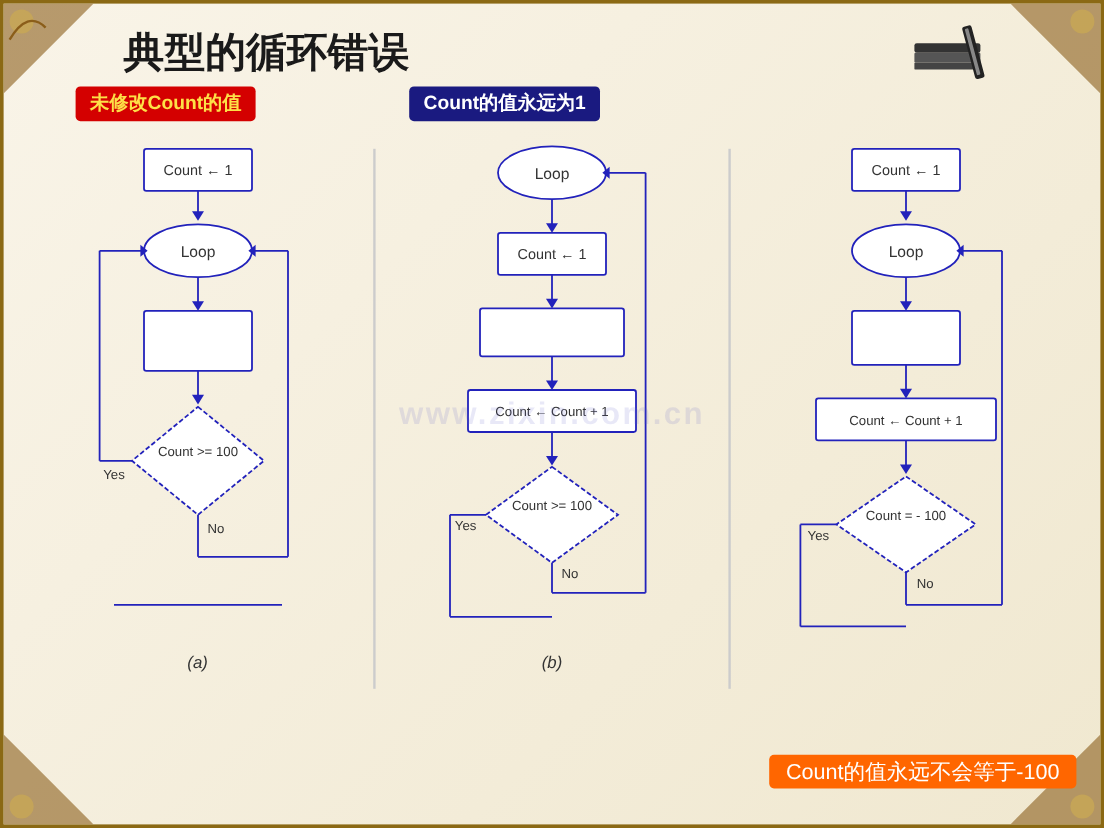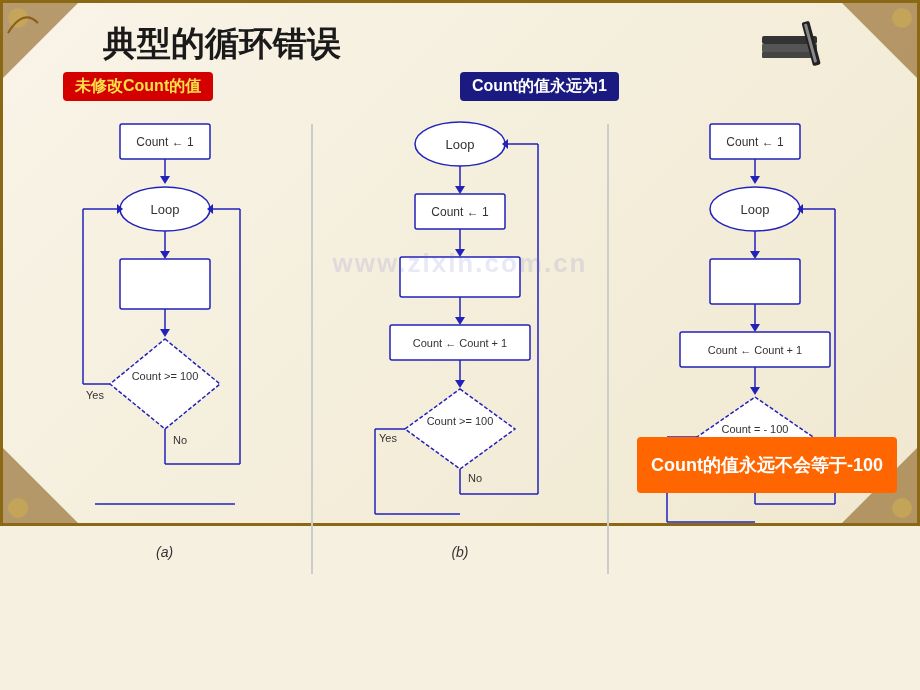--- a/index.html
+++ b/index.html
@@ -7,21 +7,21 @@
       width: 920px;
       height: 690px;
       background: #f5f0e0;
       font-family: 'Arial', sans-serif;
       overflow: hidden;
       position: relative;
     }
 
     .slide {
       width: 920px;
-      height: 526px;
+      height: 690px;
       background: linear-gradient(135deg, #f9f4e8 0%, #f0e8d0 100%);
       border: 3px solid #8B6914;
       position: relative;
       padding: 10px;
     }
 
     .title {
       font-size: 34px;
       font-weight: bold;
       color: #1a1a1a;
@@ -41,22 +41,22 @@
     .label-red { background: #d40000; color: #fde047; }
     .label-darkblue { background: #1a1a80; color: white; }
 
     .bottom-right-label {
       position: absolute;
       bottom: 30px;
       right: 20px;
       background: #ff6600;
       color: white;
       font-size: 18px;
-      font-weight: bold;
-      padding: 16px 14px;
+      font-weight: normal;
+      padding: 2px 14px;
       border-radius: 4px;
       font-family: 'Microsoft YaHei', sans-serif;
     }
 
     .watermark {
       position: absolute;
       top: 50%;
       left: 50%;
       transform: translate(-50%, -50%);
       font-size: 26px;
@@ -70,21 +70,21 @@
     .labels-row {
       display: flex;
       padding: 0 10px;
       margin-top: 5px;
       gap: 0;
     }
 
     .label-col {
       flex: 1;
       display: flex;
-      justify-content: flex-end;
+      justify-content: flex-start;
     }
   </style>
 </head>
 <body>
 
 <div class="slide">
 
   <div style="position:absolute;top:0;left:0;width:75px;height:75px;">
     <svg viewBox="0 0 75 75" xmlns="http://www.w3.org/2000/svg">
       <path d="M0,0 L75,0 L0,75 Z" fill="#8B5E1A" opacity="0.6"></path>

